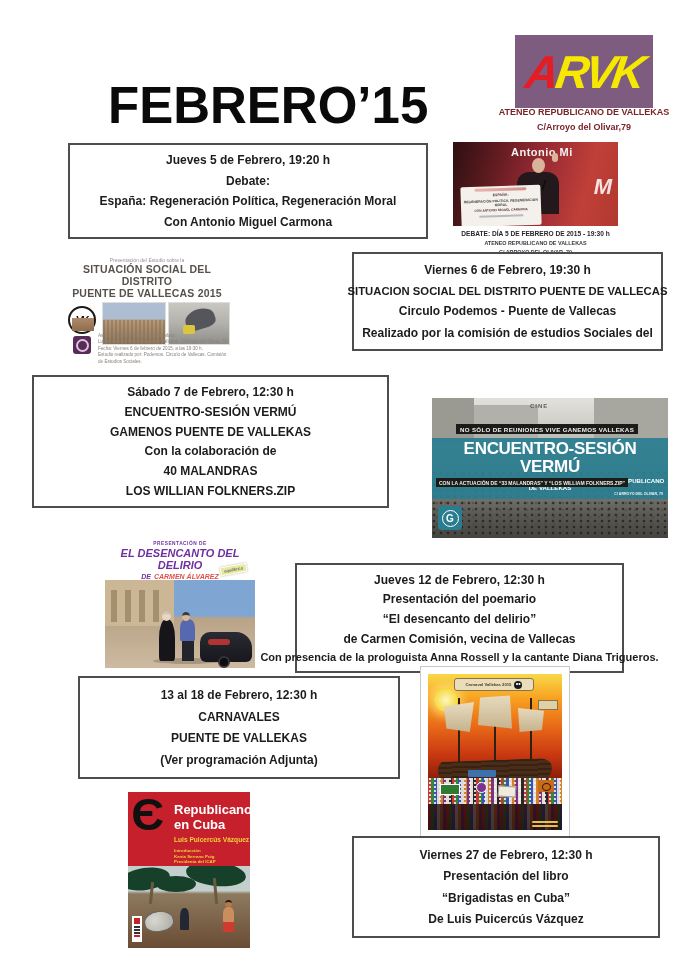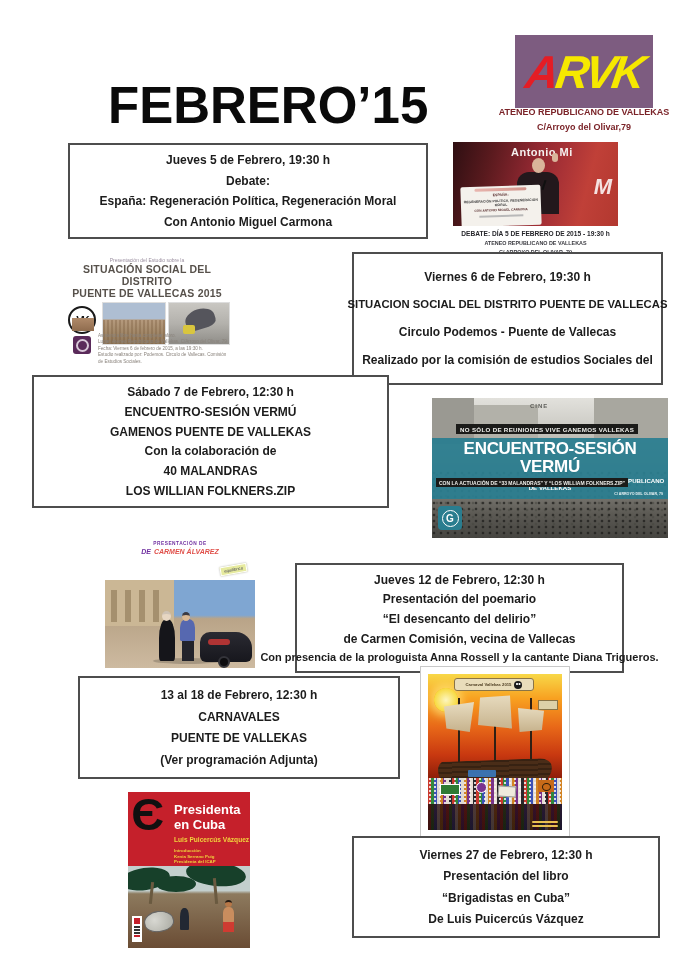--- a/index.html
+++ b/index.html
@@ -17,21 +17,21 @@
   .arvk-org{left:473px;top:107px;width:222px;text-align:center;font-size:9px;font-weight:bold;color:#7a2328;}
   .arvk-addr{left:473px;top:122px;width:222px;text-align:center;font-size:9px;font-weight:bold;color:#7a2328;}
 
   
   .evbox{border:2px solid #4d4d4d;background:#fff;display:flex;flex-direction:column;
          justify-content:space-evenly;align-items:center;box-sizing:border-box;padding:2px 4px;}
   .l{font-weight:bold;font-size:12px;color:#1c1c1c;text-align:center;white-space:nowrap;}
   .l.fit{font-size:11.3px;}
   .l.foot{font-size:11px;}
   #box-debate{left:68px;top:143px;width:360px;height:96px;}
-  #box-estudio{left:352px;top:252px;width:311px;height:133px;}
+  #box-estudio{left:352px;top:252px;width:311px;height:99px;}
   #box-vermu{left:32px;top:375px;width:357px;height:133px;}
   #box-poemario{left:295px;top:563px;width:329px;height:110px;}
   #box-carnavales{left:78px;top:676px;width:322px;height:103px;}
   #box-libro{left:352px;top:836px;width:308px;height:102px;}
 
   
   .carmona{left:453px;top:142px;width:165px;}
   .carmona-ph{position:relative;width:165px;height:84px;overflow:hidden;
      background:linear-gradient(105deg,#2e0f12 0%,#5a1a1e 22%,#8e2730 45%,#a83236 62%,#c04038 78%,#b2382f 100%);}
   .carmona-antonio{position:absolute;top:4px;left:58px;color:#f5f0ee;font-size:11px;font-weight:bold;letter-spacing:.5px;}
@@ -202,21 +202,21 @@
   <h1 class="abs title">FEBRERO’15</h1>
   <div class="abs arvk-box">
     <div class="arvk-letters">
       <span class="arvk-a">A</span><span class="arvk-rvk">RVK</span>
     </div>
   </div>
   <div class="abs arvk-org">ATENEO REPUBLICANO DE VALLEKAS</div>
   <div class="abs arvk-addr">C/Arroyo del Olivar,79</div>
 
   <section class="abs evbox" id="box-debate">
-    <div class="l">Jueves 5 de Febrero, 19:30 h</div>
+    <div class="l">Jueves 5 de Febrero, 19:20 h</div>
     <div class="l">Debate:</div>
     <div class="l">España: Regeneración Política,  Regeneración Moral</div>
     <div class="l">Con Antonio Miguel Carmona</div>
   </section>
 
   <figure class="abs carmona" style="margin:0">
     <div class="carmona-ph">
       <span class="carmona-antonio">Antonio Mi</span>
       <span class="carmona-m">M</span>
       <div class="speaker-body"></div>
@@ -285,20 +285,21 @@
       <div class="vp-addr">C/ ARROYO DEL OLIVAR, 79</div>
     </div>
     <div class="vp-act">CON LA ACTUACIÓN DE “33 MALANDRAS” Y “LOS WILLIAM FOLKNERS.ZIP”</div>
     <div class="vp-badge">
       <div class="vp-badge-ring">G</div>
     </div>
   </div>
 
   <div class="abs dp">
     <div class="dp-kicker">PRESENTACIÓN DE</div>
+    <div class="dp-title">EL DESENCANTO DEL DELIRIO</div>
     <div class="dp-by">
       <span class="pre">DE</span><span class="aut">CARMEN ÁLVAREZ</span>
     </div>
     <div class="dp-sticker">equilíbrico</div>
     <div class="dp-photo">
       <div class="dp-bld"></div>
       <div class="dp-shadow"></div>
       <div class="dp-fig1"></div>
       <div class="dp-fig1-head"></div>
       <div class="dp-fig2-legs"></div>
@@ -348,21 +349,21 @@
       <div class="cp-credit">
           <i></i>
           <i></i>
         </div>
     </div>
   </div>
 
   <div class="abs bk">
     <div class="bk-logo">Є</div>
     <div class="bk-title">
-      <div>Presidenta</div>
+      <div>Republicano</div>
       <div>en Cuba</div>
     </div>
     <div class="bk-author">Luis Puicercús Vázquez</div>
     <div class="bk-intro">
       <div>Introducción</div>
       <div>Kenia Serrano Puig</div>
       <div>Presidenta del ICAP</div>
     </div>
     <div class="bk-photo">
       <div class="bk-palm bk-p1"></div>

